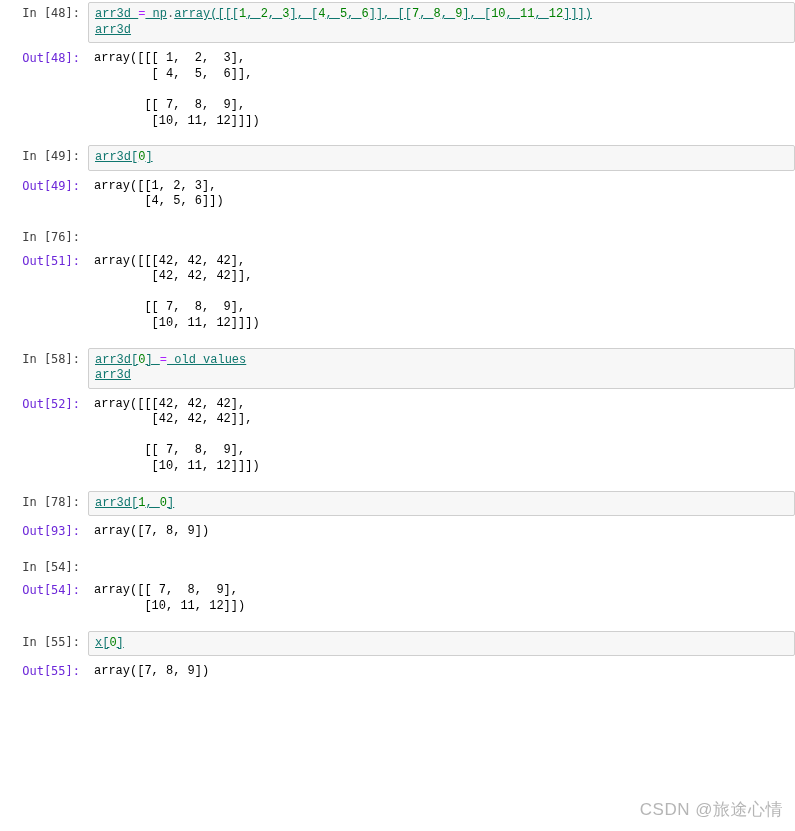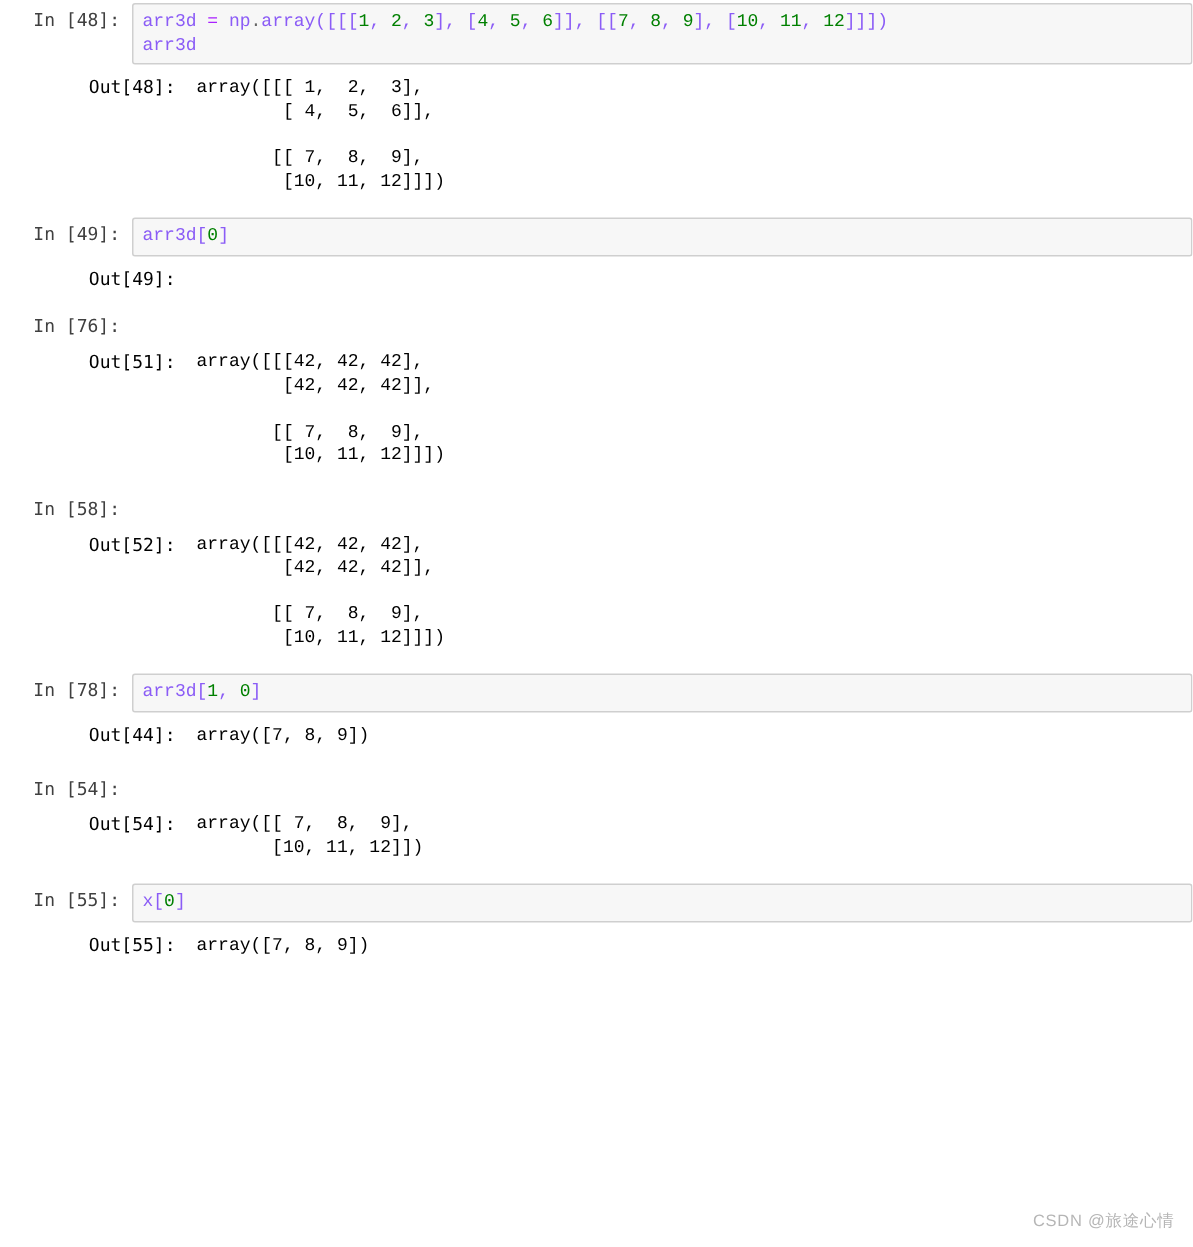--- a/index.html
+++ b/index.html
@@ -20,50 +20,50 @@
   .prompt {
     width: 88px;
     min-width: 88px;
     text-align: right;
     padding-right: 8px;
     padding-top: 4px;
     font-family: "Consolas", "Monaco", monospace;
     box-sizing: border-box;
   }
   .prompt-in { color: #404040; }
-  .prompt-out { color: #000000; margin-left: 37px; }
+  .prompt-out { color: #6d28d9; }
   .input-area {
     flex: 1;
     background: #f7f7f7;
     border: 1px solid #cfcfcf;
     border-radius: 2px;
     padding: 4px 6px;
     white-space: pre;
     overflow: hidden;
   }
   .output-area {
     flex: 1;
     padding: 4px 6px;
     white-space: pre;
   }
   .spacer { height: 8px; }
 
   
   .tk-num { color: #008000; }
   .tk-op  { color: #AA22FF; }
-  .tk-id  { color: #8b5cf6; }
+  .tk-id  { color: #0f766e; text-decoration: underline; }
   .tk-dot { color: #666666; }
 
   .watermark {
     position: fixed;
     right: 12px;
     bottom: 10px;
     color: rgba(120,120,120,0.55);
     font-family: Arial, "Microsoft YaHei", sans-serif;
-    font-size: 11px;
+    font-size: 17px;
     pointer-events: none;
     letter-spacing: 0.5px;
   }
 </style>
 </head>
 <body>
 
 <div id="root">
     <div class="cell">
       <div class="prompt prompt-in">In  [48]:</div>
@@ -78,52 +78,56 @@
        [[ 7,  8,  9],
         [10, 11, 12]]])</div>
     </div>
     <div class="spacer"></div>
     <div class="cell">
       <div class="prompt prompt-in">In  [49]:</div>
       <div class="input-area"><span class="tk-id">arr3d[</span><span class="tk-num">0</span><span class="tk-id">]</span></div>
     </div>
     <div class="cell">
       <div class="prompt prompt-out">Out[49]:</div>
+      <div class="output-area">array([[1, 2, 3],
+       [4, 5, 6]])</div>
     </div>
     <div class="spacer"></div>
     <div class="cell">
       <div class="prompt prompt-in">In  [76]:</div>
     </div>
     <div class="cell">
       <div class="prompt prompt-out">Out[51]:</div>
       <div class="output-area">array([[[42, 42, 42],
         [42, 42, 42]],
 
        [[ 7,  8,  9],
         [10, 11, 12]]])</div>
     </div>
     <div class="spacer"></div>
     <div class="cell">
       <div class="prompt prompt-in">In  [58]:</div>
+      <div class="input-area"><span class="tk-id">arr3d[</span><span class="tk-num">0</span><span class="tk-id">] </span><span class="tk-op">=</span><span class="tk-id"> old_values</span>
+<span class="tk-id">arr3d</span></div>
     </div>
     <div class="cell">
       <div class="prompt prompt-out">Out[52]:</div>
       <div class="output-area">array([[[42, 42, 42],
         [42, 42, 42]],
 
        [[ 7,  8,  9],
         [10, 11, 12]]])</div>
     </div>
     <div class="spacer"></div>
     <div class="cell">
       <div class="prompt prompt-in">In  [78]:</div>
       <div class="input-area"><span class="tk-id">arr3d[</span><span class="tk-num">1</span><span class="tk-id">, </span><span class="tk-num">0</span><span class="tk-id">]</span></div>
     </div>
     <div class="cell">
-      <div class="prompt prompt-out">Out[44]:</div>
+      <div class="prompt prompt-out">Out[93]:</div>
       <div class="output-area">array([7, 8, 9])</div>
     </div>
     <div class="spacer"></div>
     <div class="cell">
       <div class="prompt prompt-in">In  [54]:</div>
     </div>
     <div class="cell">
       <div class="prompt prompt-out">Out[54]:</div>
       <div class="output-area">array([[ 7,  8,  9],
        [10, 11, 12]])</div>

